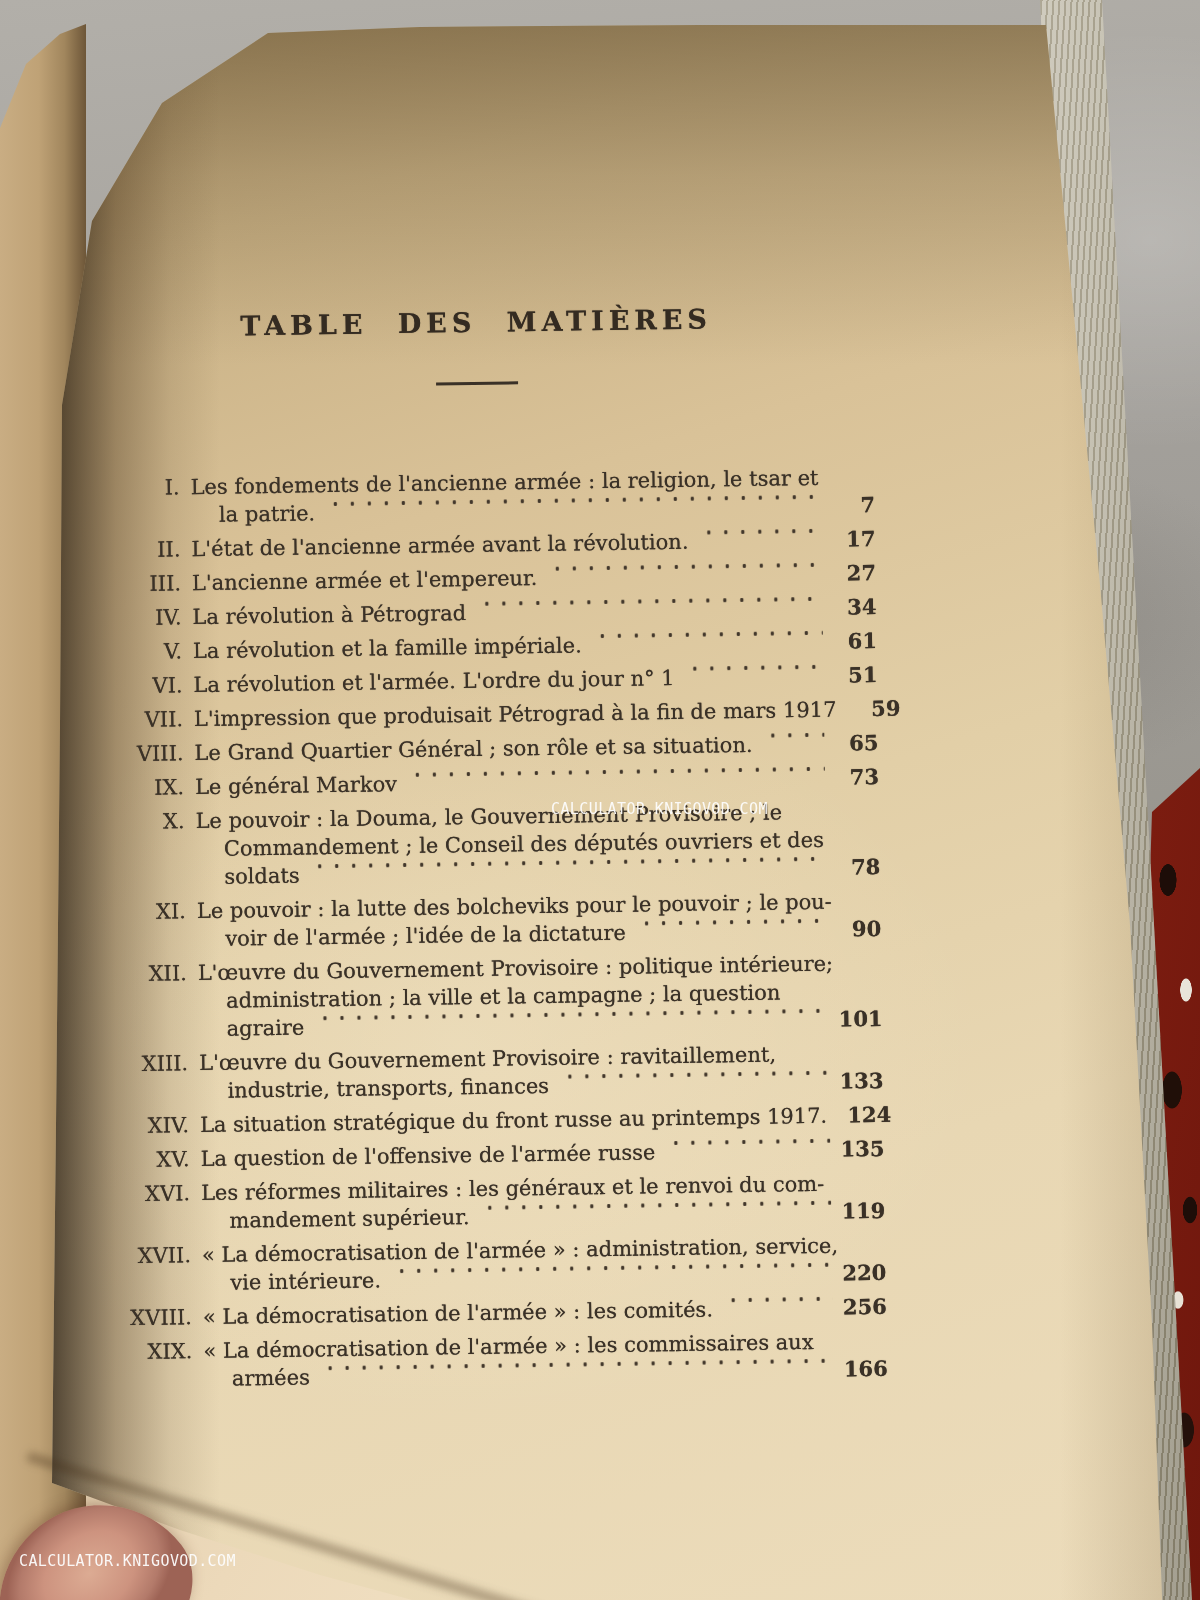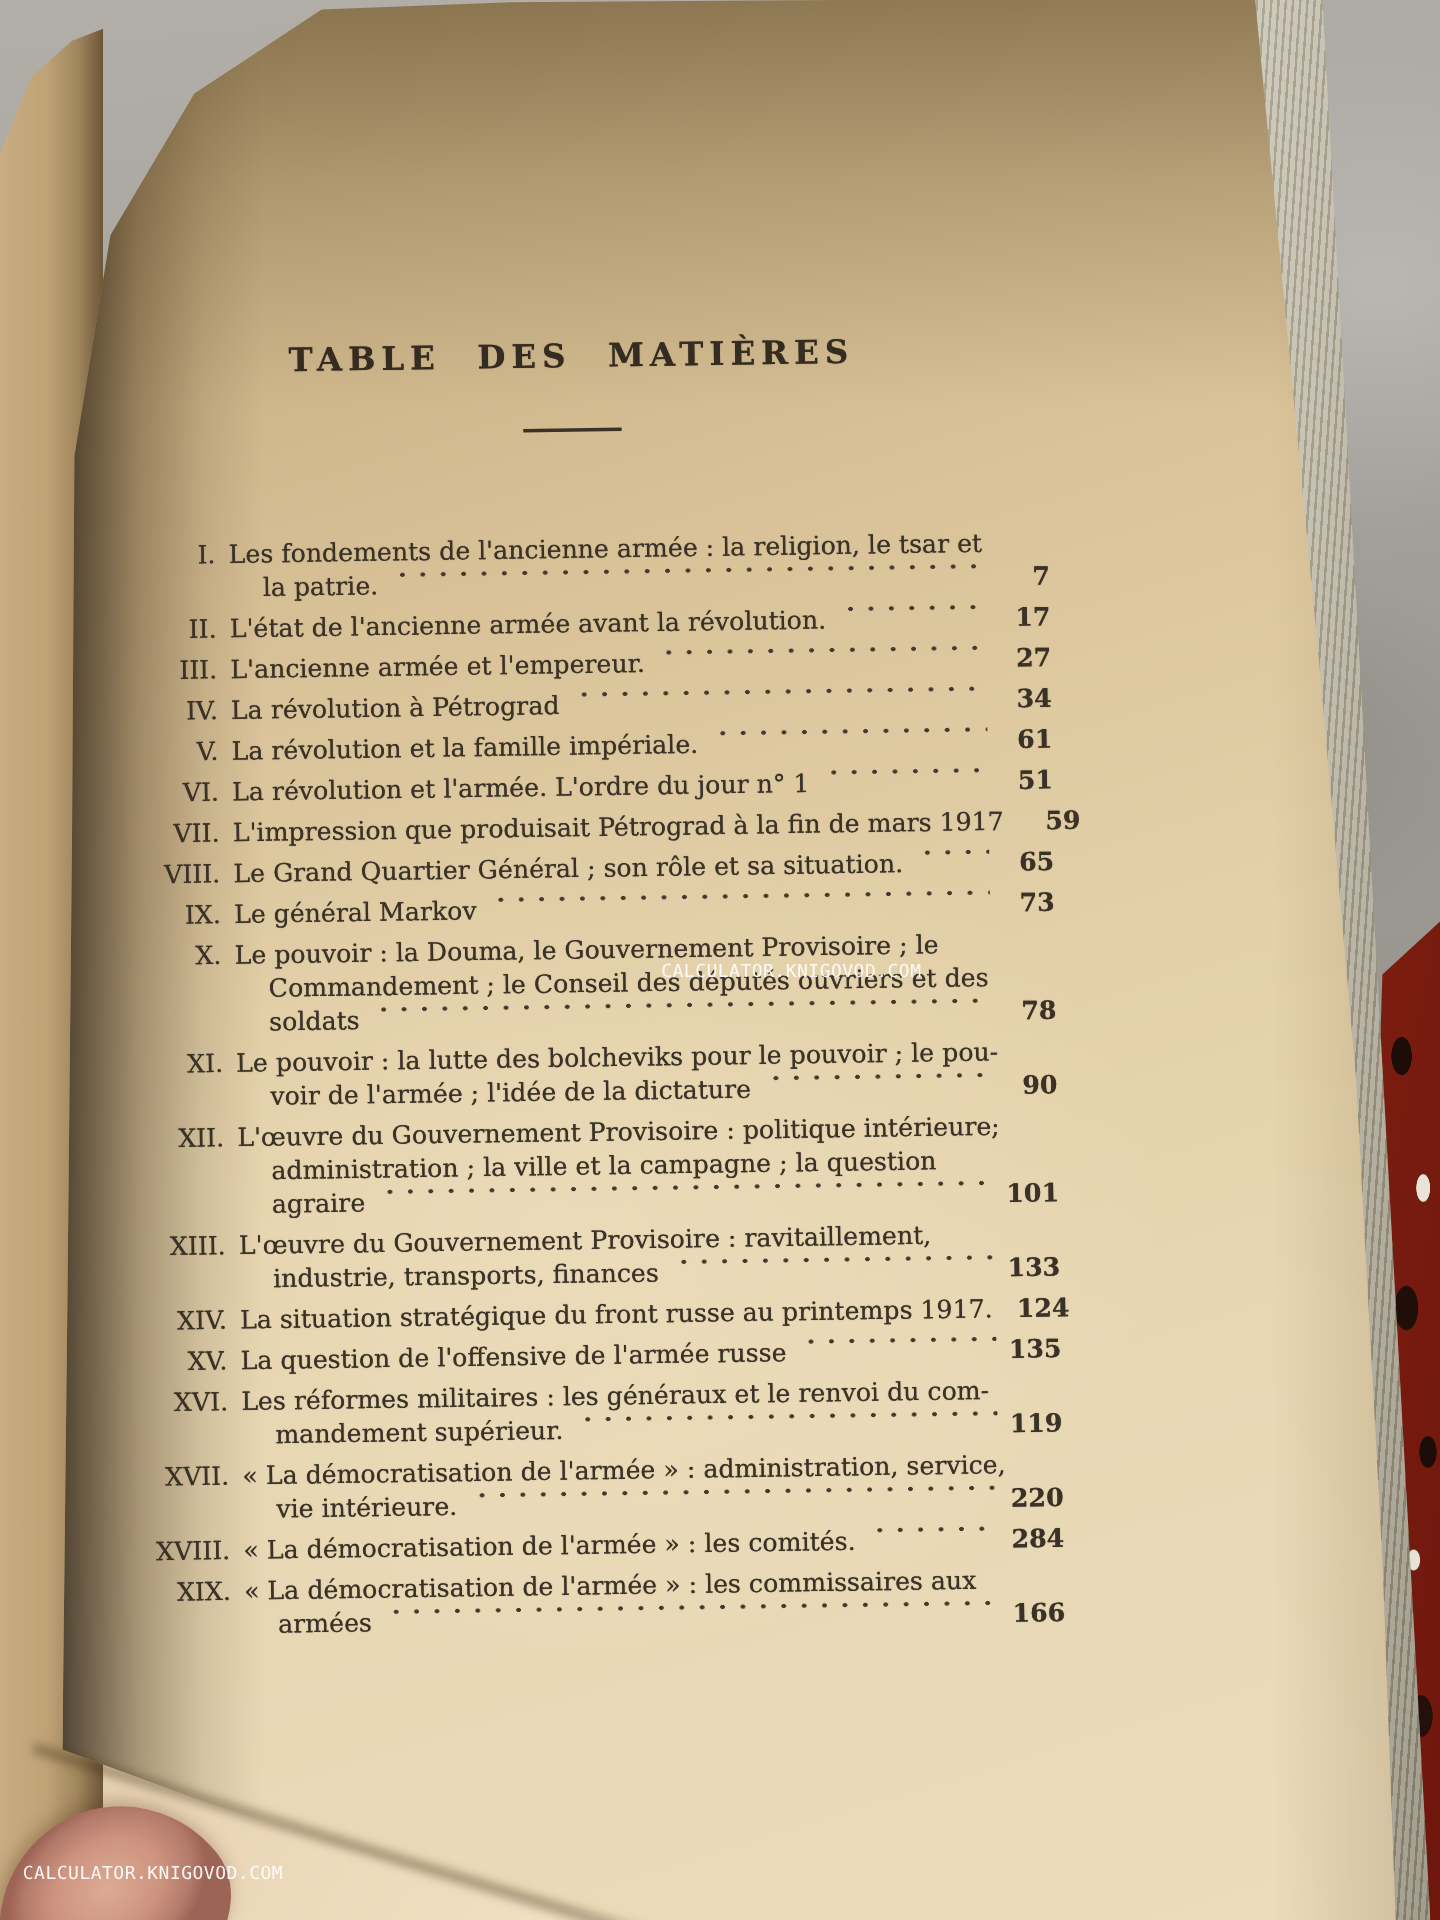--- a/index.html
+++ b/index.html
@@ -58,20 +58,21 @@
     position:absolute;inset:0;
     clip-path:polygon(268px 8px,420px 2px,700px 0,1046px 0,
       1100px 560px,1130px 900px,1152px 1300px,1163px 1600px,
       520px 1600px,460px 1588px,320px 1550px,180px 1505px,52px 1458px,
       56px 1100px,60px 700px,62px 380px,92px 196px,162px 78px);
     background:
       radial-gradient(700px 500px at 460px 1020px, rgba(255,246,224,0.25), transparent 75%),
       linear-gradient(to left, rgba(118,94,56,0.28), transparent 140px),
       linear-gradient(to bottom, rgba(88,70,40,0.50), rgba(88,70,40,0.22) 150px, transparent 340px),
       linear-gradient(163deg,#b69c70 0%,#c9b185 14%,#d9c298 32%,#e2cfa7 52%,#e8d7b3 72%,#ecdcbb 100%);
+    margin-top: 25px;
   }
   .gutter-shadow{
     position:absolute;left:40px;top:0;width:180px;height:1600px;
     background:linear-gradient(to right, rgba(24,14,4,0.80), rgba(66,44,20,0.38) 42%, rgba(66,44,20,0.12) 72%, transparent);
   }
   .page-bottom-shadow{
     position:absolute;left:28px;top:1452px;width:540px;height:9px;
     background:rgba(64,45,22,0.40);filter:blur(4px);
     transform:rotate(17deg);transform-origin:left center;
   }
@@ -315,21 +316,21 @@
                 <span class="pagenum">220</span>
               </div>
             </div>
           </div>
           <div class="toc-entry">
             <div class="entry-numeral">XVIII.</div>
             <div class="entry-body">
               <div class="lastline line">
                 <span class="txt">« La démocratisation de l'armée » : les comités.</span>
                 <span class="dots"></span>
-                <span class="pagenum">284</span>
+                <span class="pagenum">256</span>
               </div>
             </div>
           </div>
           <div class="toc-entry">
             <div class="entry-numeral">XIX.</div>
             <div class="entry-body">
               <div class="line">« La démocratisation de l'armée » : les commissaires aux</div>
               <div class="lastline line cont">
                 <span class="txt">armées</span>
                 <span class="dots"></span>

